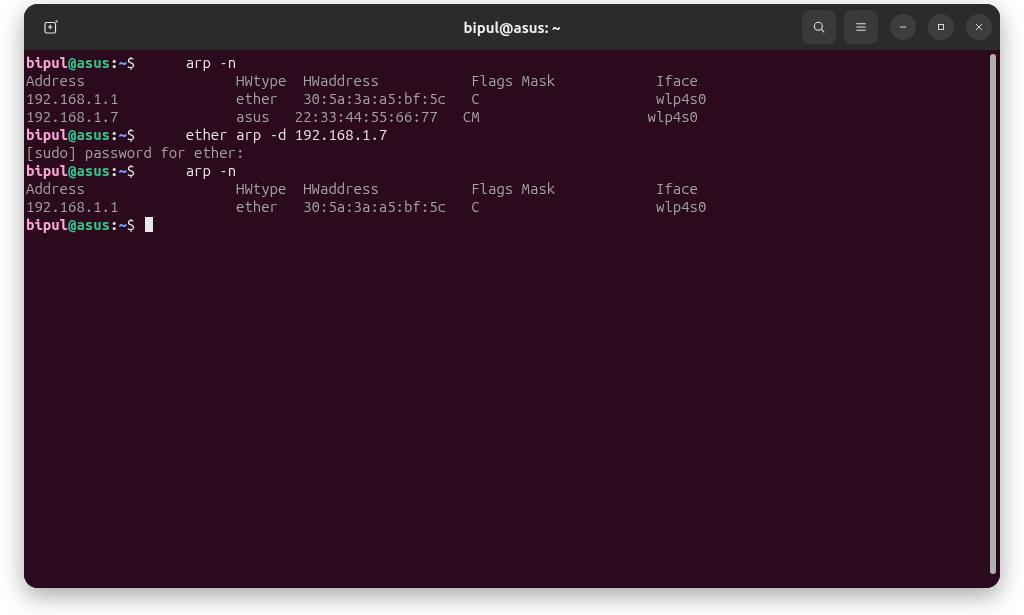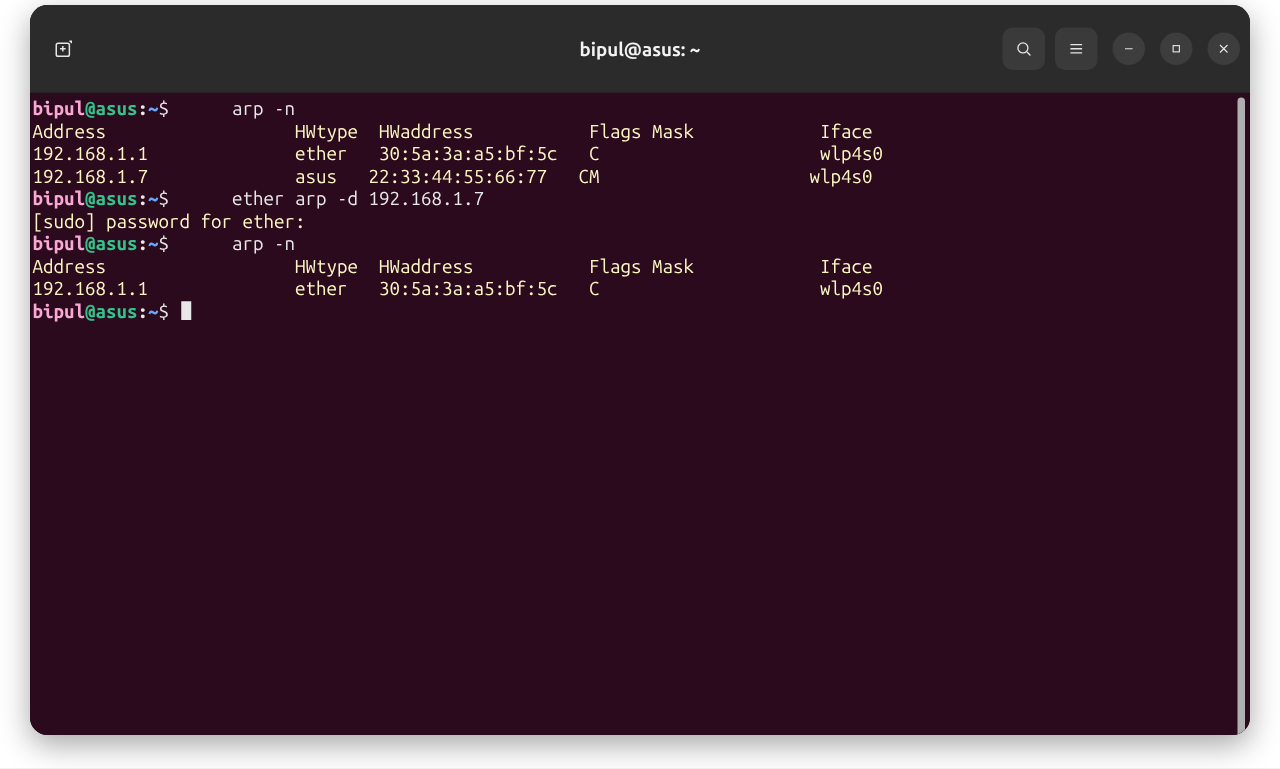--- a/index.html
+++ b/index.html
@@ -22,21 +22,21 @@
     box-shadow: 0 8px 24px rgba(0,0,0,0.35);
     overflow: hidden;
     display: flex;
     flex-direction: column;
   }
   .titlebar {
     height: 46px;
     background: #2b2b2b;
     display: flex;
     align-items: center;
-    padding: 12px 8px;
+    padding: 0 8px;
     position: relative;
     flex: 0 0 auto;
   }
   .tb-btn {
     width: 34px;
     height: 34px;
     border-radius: 8px;
     display: flex;
     align-items: center;
     justify-content: center;
@@ -105,21 +105,21 @@
     background: #b0b0b0;
     border-radius: 3px;
   }
   span.user { color: #f9a8d4; font-weight: bold; }
   span.host { color: #35c28a; font-weight: bold; }
   span.at   { color: #35c28a; font-weight: bold; }
   span.colon{ color: #e8e8e8; font-weight: bold; }
   span.path { color: #6aa5ff; font-weight: bold; }
   span.dollar{ color: #e8e8e8; }
   span.cmd  { color: #e8e8e8; margin-left: 42px; }
-  span.out  { color: #fef9c3; }
+  span.out  { color: #a3a3a3; }
   .cursor {
     display: inline-block;
     width: 8px;
     height: 15px;
     background: #e8e8e8;
     vertical-align: -2px;
     margin-left: 1px;
   }
 </style>
 </head>

